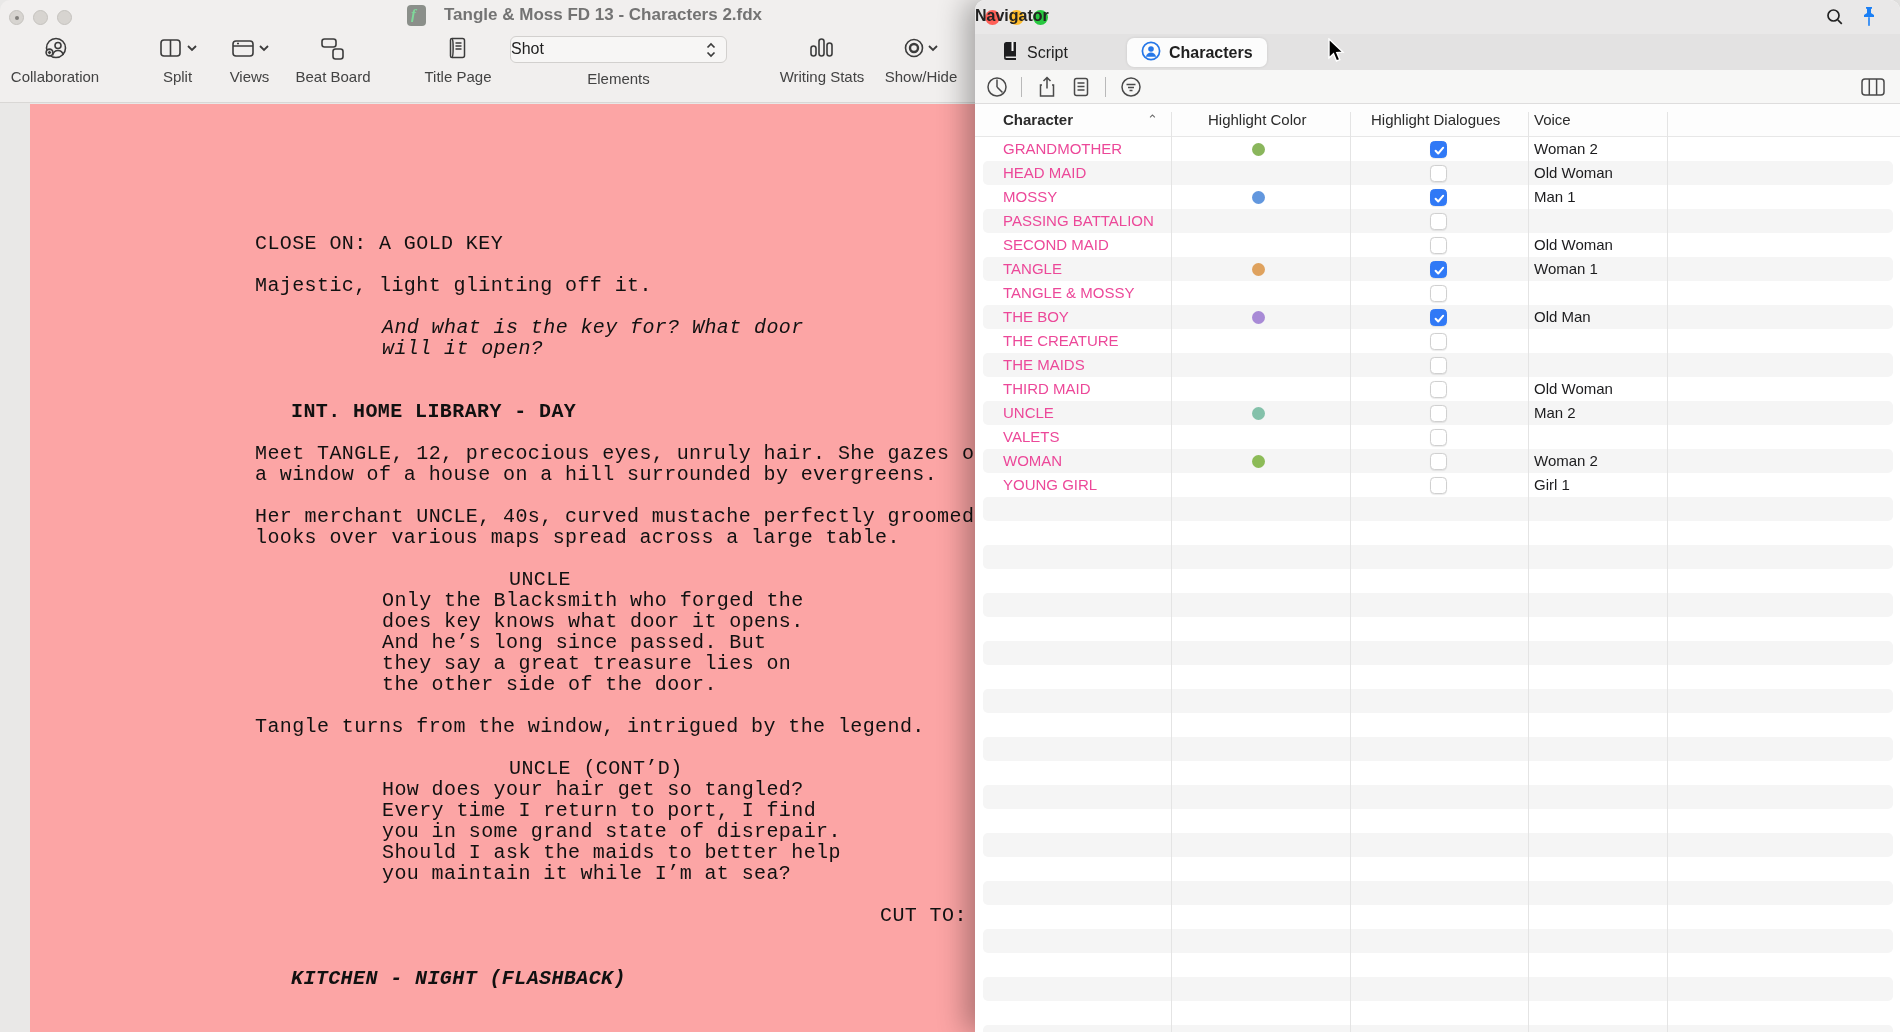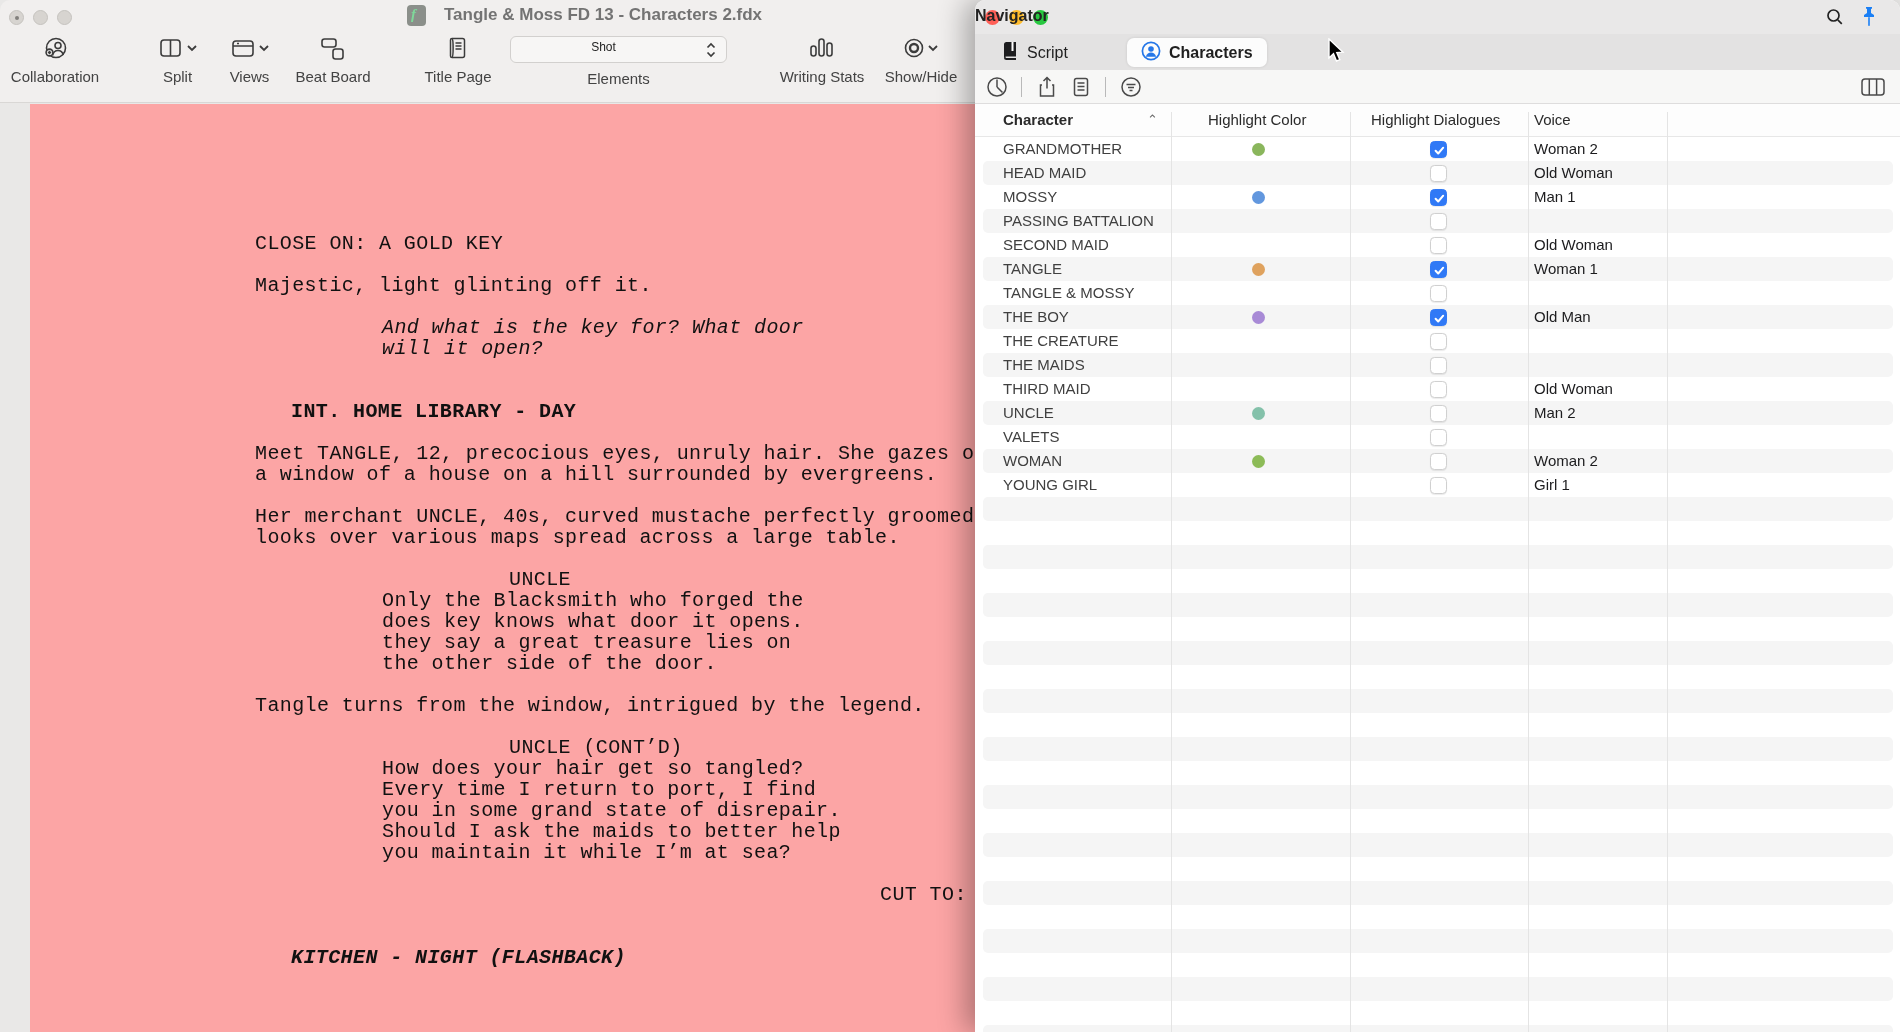--- a/index.html
+++ b/index.html
@@ -16,21 +16,21 @@
   .t-dot::after { content:""; position:absolute; left:4.5px; top:4.5px; width:4px; height:4px; border-radius:50%; background:#82807d; }
   .mw-doc-icon { position:absolute; left:407px; top:5px; width:19px; height:21px; background:#8b8f8a; border-radius:4px; }
   .mw-doc-icon span { position:absolute; left:4px; top:1px; font-size:15px; font-weight:bold; color:#7fd89a; font-family:"Liberation Serif", serif; font-style:italic; }
   .mw-title { position:absolute; left:444px; top:5px; font-size:17px; font-weight:700; color:#737373; white-space:nowrap; }
 
   .tb-item { position:absolute; top:4px; height:64px; text-align:center; color:#3d3d3d; }
   .tb-item .ic { display:block; height:32px; margin-bottom:2px; }
   .tb-item .lbl { font-size:15px; color:#434343; white-space:nowrap; }
   .tb-item svg { vertical-align:middle; }
   .elements-box { position:absolute; left:510px; top:6px; width:217px; height:27px; background:#f7f6f5; border:1px solid #d2d0ce; border-radius:6px; }
-  .elements-box .val { position:absolute; left:0; right:30px; top:3px; text-align:center; font-size:12px; color:#222; }
+  .elements-box .val { position:absolute; left:0; right:30px; top:3px; font-size:16px; color:#222; }
   .elements-box .stepper { position:absolute; right:8px; top:3px; }
   .elements-lbl { position:absolute; left:510px; top:40px; width:217px; text-align:center; font-size:15px; color:#434343; }
 
   
   .page { position:absolute; left:30px; top:104px; width:1180px; height:928px; background:#fca5a5; }
   .script { position:absolute; left:225px; top:129px; width:940px; font-family:"Liberation Mono", monospace; font-size:20px; line-height:21px; letter-spacing:0.4px; color:#111; }
   .blk { margin-top:21px; }
   .blk:first-child { margin-top:0; }
   .blk.scene, .blk.scene-flashback { margin-top:42px;margin-left:36px; }
   .line { display:block; white-space:pre; }
@@ -58,21 +58,21 @@
   .tbl-header .h { position:absolute; top:7px; white-space:nowrap; }
   .h-char { left:28px; font-weight:700; }
   .h-color { left:233px; }
   .h-dlg { left:396px; }
   .h-voice { left:559px; }
   .sort-caret { position:absolute; left:172px; top:8px; color:#6e6e6e; font-size:13px; }
   .gridline { position:absolute; top:112px; bottom:0; width:1px; background:#e4e4e4; pointer-events:none; z-index:3; }
   .tbody { position:absolute; left:0; top:137px; width:100%; bottom:0; overflow:hidden; }
   .trow { position:relative; height:24px; }
   .trow:nth-child(even)::before { content:""; position:absolute; left:8px; right:7px; top:0; bottom:0; background:#f5f5f5; border-radius:5px; }
-  .tcell-char { position:absolute; left:28px; top:3px; font-size:15px; color:#404040; white-space:nowrap; z-index:2; }
+  .tcell-char { position:absolute; left:28px; top:3px; font-size:15px; color:#ec4899; white-space:nowrap; z-index:2; }
   .tcell-voice { position:absolute; left:559px; top:3px; font-size:15px; color:#1c1c1e; white-space:nowrap; z-index:2; }
   .tdot { position:absolute; left:277px; top:6px; width:13px; height:13px; border-radius:50%; z-index:2; }
   .tcheck { position:absolute; left:455px; top:3.5px; width:17px; height:17px; border-radius:4.5px; background:#ffffff; border:1px solid #d0d0d0; box-shadow:0 0.5px 1px rgba(0,0,0,0.08); z-index:2; }
   .tcheck.checked { background:#3079f6; border-color:#3079f6; }
   .tcheck svg { position:absolute; left:2px; top:2px; }
 
   .cursor { position:absolute; left:1326px; top:38px; z-index:50; }
 </style>
 </head>
 <body>
@@ -195,20 +195,21 @@
             <span class="line l-act">a window of a house on a hill surrounded by evergreens.</span>
           </div>
           <div class="blk action">
             <span class="line l-act">Her merchant UNCLE, 40s, curved mustache perfectly groomed,</span>
             <span class="line l-act">looks over various maps spread across a large table.</span>
           </div>
           <div class="blk dialogue">
             <span class="line l-char">UNCLE</span>
             <span class="line l-dlg">Only the Blacksmith who forged the</span>
             <span class="line l-dlg">does key knows what door it opens.</span>
+            <span class="line l-dlg">And he’s long since passed. But</span>
             <span class="line l-dlg">they say a great treasure lies on</span>
             <span class="line l-dlg">the other side of the door.</span>
           </div>
           <div class="blk action">
             <span class="line l-act">Tangle turns from the window, intrigued by the legend.</span>
           </div>
           <div class="blk dialogue">
             <span class="line l-char">UNCLE (CONT’D)</span>
             <span class="line l-dlg">How does your hair get so tangled?</span>
             <span class="line l-dlg">Every time I return to port, I find</span>

